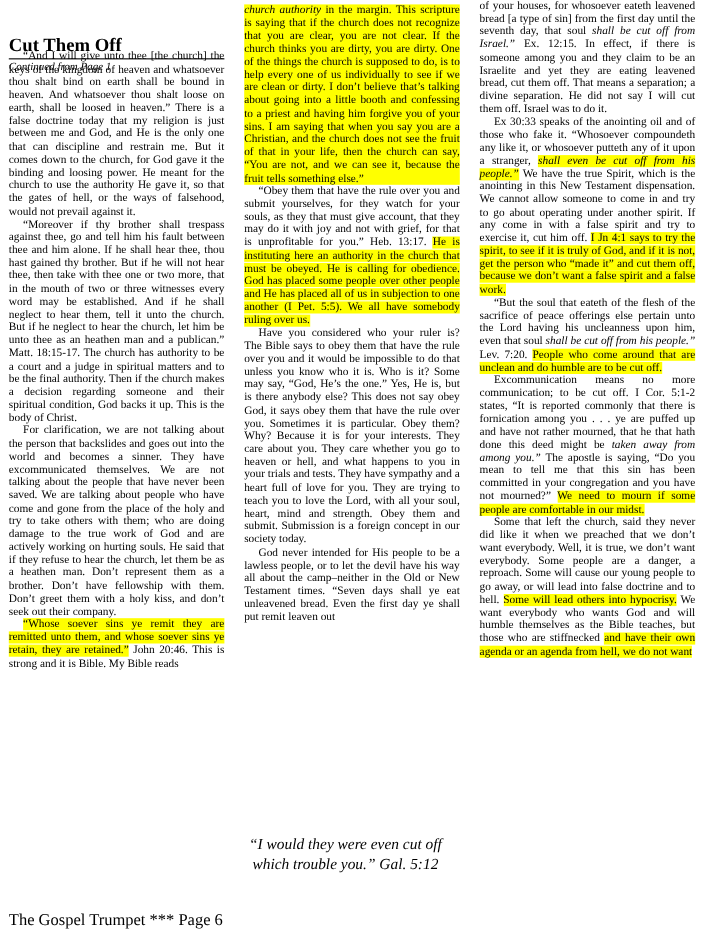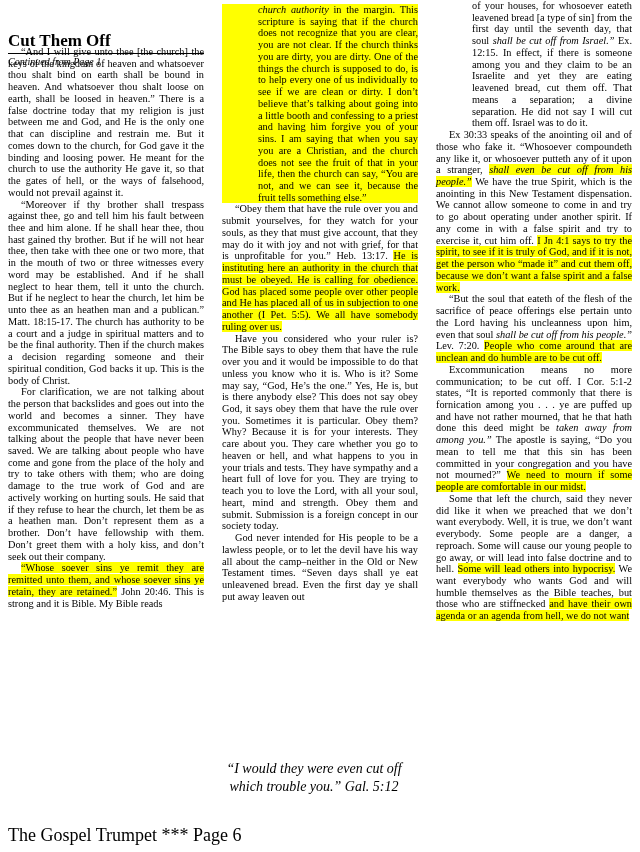--- a/index.html
+++ b/index.html
@@ -66,21 +66,21 @@
     hyphens: auto;
   }
   .col-1 { left: 0px; top: 46px; width: 196px; }
   .col-2 { left: 214px; top: 4px; width: 196px; }
   .col-3 { left: 428px; top: 0; width: 196px; }
 
   p {
     margin: 0 0 0 0;
     text-indent: 13px;
   }
-  p.noindent { text-indent: 0; padding-left: 36px; }
+  p.noindent { text-indent: 0; }
 
   .hl {
     background: #ffff00;
   }
   .hlblock {
     background: #ffff00;
     display: block;
     text-align: justify;
   }
   .ital { font-style: italic; }
@@ -93,21 +93,21 @@
     text-align: center;
     font-style: italic;
     font-size: 14px;
     line-height: 1.25;
     font-family: "Liberation Serif", serif;
   }
   .footer {
     position: absolute;
     left: 8px;
     bottom: 6px;
-    font-size: 18px;
+    font-size: 15px;
     font-family: "Liberation Serif", serif;
   }
 </style>
 </head>
 <body>
 
 <div class="page">
 
   <div class="masthead">
     <div class="title">Cut Them Off</div>
@@ -121,21 +121,21 @@
       <p>“And I will give unto thee [the church] the keys of the kingdom of heaven and whatsoever thou shalt bind on earth shall be bound in heaven.  And whatsoever thou shalt loose on earth, shall be loosed in heaven.”  There is a false doctrine today that my religion is just between me and God, and He is the only one that can discipline and restrain me.  But it comes down to the church, for God gave it the binding and loosing power.  He meant for the church to use the authority He gave it, so that the gates of hell, or the ways of falsehood, would not prevail against it.</p>
       <p>“Moreover if thy brother shall trespass against thee, go and tell him his fault between thee and him alone.  If he shall hear thee, thou hast gained thy brother.  But if he will not hear thee, then take with thee one or two more, that in the mouth of two or three witnesses every word may be established.  And if he shall neglect to hear them, tell it unto the church.  But if he neglect to hear the church, let him be unto thee as an heathen man and a publican.”  Matt. 18:15-17.  The church has authority to be a court and a judge in spiritual matters and to be the final authority.  Then if the church makes a decision regarding someone and their spiritual condition, God backs it up.  This is the body of Christ.</p>
       <p>For clarification, we are not talking about the person that backslides and goes out into the world and becomes a sinner.  They have excommunicated themselves.  We are not talking about the people that have never been saved.  We are talking about people who have come and gone from the place of the holy and try to take others with them; who are doing damage to the true work of God and are actively working on hurting souls.  He said that if they refuse to hear the church, let them be as a heathen man.  Don’t represent them as a brother.  Don’t have fellowship with them.  Don’t greet them with a holy kiss, and don’t seek out their company.</p>
       <p><span class="hl">“Whose soever sins ye remit they are remitted unto them, and whose soever sins ye retain, they are retained.”</span><span>  John 20:46.  This is strong and it is Bible.  My Bible reads</span></p>
     </div>
 
     <div class="col col-2">
       <p class="noindent hlblock"><span class="ital">church authority</span><span> in the margin.  This scripture is saying that if the church does not recognize that you are clear, you are not clear.  If the church thinks you are dirty, you are dirty.  One of the things the church is supposed to do, is to help every one of us individually to see if we are clean or dirty.  I don’t believe that’s talking about going into a little booth and confessing to a priest and having him forgive you of your sins.  I am saying that when you say you are a Christian, and the church does not see the fruit of that in your life, then the church can say, “You are not, and we can see it, because the fruit tells something else.”</span></p>
       <p><span>“Obey them that have the rule over you and submit yourselves, for they watch for your souls, as they that must give account, that they may do it with joy and not with grief, for that is unprofitable for you.”  Heb. 13:17.  </span><span class="hl">He is instituting here an authority in the church that must be obeyed.  He is calling for obedience.  God has placed some people over other people and He has placed all of us in subjection to one another (I Pet. 5:5).  We all have somebody ruling over us.</span></p>
       <p>Have you considered who your ruler is?  The Bible says to obey them that have the rule over you and it would be impossible to do that unless you know who it is.  Who is it?  Some may say, “God, He’s the one.”  Yes, He is, but is there anybody else?  This does not say obey God, it says obey them that have the rule over you.  Sometimes it is particular.  Obey them?  Why?  Because it is for your interests.  They care about you.  They care whether you go to heaven or hell, and what happens to you in your trials and tests.  They have sympathy and a heart full of love for you.  They are trying to teach you to love the Lord, with all your soul, heart, mind and strength.  Obey them and submit.  Submission is a foreign concept in our society today.</p>
-      <p>God never intended for His people to be a lawless people, or to let the devil have his way all about the camp–neither in the Old or New Testament times.  “Seven days shall ye eat unleavened bread.  Even the first day ye shall put away leaven out</p>
+      <p>God never intended for His people to be a lawless people, or to let the devil have his way all about the camp–neither in the Old or New Testament times.  “Seven days shall ye eat unleavened bread.  Even the first day ye shall put remit leaven out</p>
     </div>
 
     <div class="col col-3">
       <p class="noindent"><span>of your houses, for whosoever eateth leavened bread [a type of sin] from the first day until the seventh day, that soul </span><span class="ital">shall be cut off from Israel.”</span><span>  Ex. 12:15.  In effect, if there is someone among you and they claim to be an Israelite and yet they are eating leavened bread, cut them off.  That means a separation; a divine separation.  He did not say I will cut them off.  Israel was to do it.</span></p>
       <p><span>Ex 30:33 speaks of the anointing oil and of those who fake it.  “Whosoever compoundeth any like it, or whosoever putteth any of it upon a stranger, </span><span class="ital hl">shall even be cut off from his people.”</span><span>  We have the true Spirit, which is the anointing in this New Testament dispensation.  We cannot allow someone to come in and try to go about operating under another spirit.  If any come in with a false spirit and try to exercise it, cut him off.  </span><span class="hl">I Jn 4:1 says to try the spirit, to see if it is truly of God, and if it is not, get the person who “made it” and cut them off, because we don’t want a false spirit and a false work.</span></p>
       <p><span>“But the soul that eateth of the flesh of the sacrifice of peace offerings else pertain unto the Lord having his uncleanness upon him, even that soul </span><span class="ital">shall be cut off from his people.”</span><span>  Lev. 7:20.  </span><span class="hl">People who come around that are unclean and do humble are to be cut off.</span></p>
       <p><span>Excommunication means no more communication; to be cut off.  I Cor. 5:1-2 states,  “It is reported commonly that there is fornication among you . . . ye are puffed up and have not rather mourned, that he that hath done this deed might be </span><span class="ital">taken away from among you.”</span><span>  The apostle is saying, “Do you mean to tell me that this sin has been committed in your congregation and you have not mourned?”  </span><span class="hl">We need to mourn if some people are comfortable in our midst.</span></p>
       <p><span>Some that left the church, said they never did like it when we preached that we don’t want everybody.  Well, it is true, we don’t want everybody.  Some people are a danger, a reproach.  Some will cause our young people to go away, or will lead into false doctrine and to hell.  </span><span class="hl">Some will lead others into hypocrisy.</span><span>  We want everybody who wants God and will humble themselves as the Bible teaches, but those who are stiffnecked </span><span class="hl">and have their own agenda or an agenda from hell, we do not want</span></p>
     </div>
 

